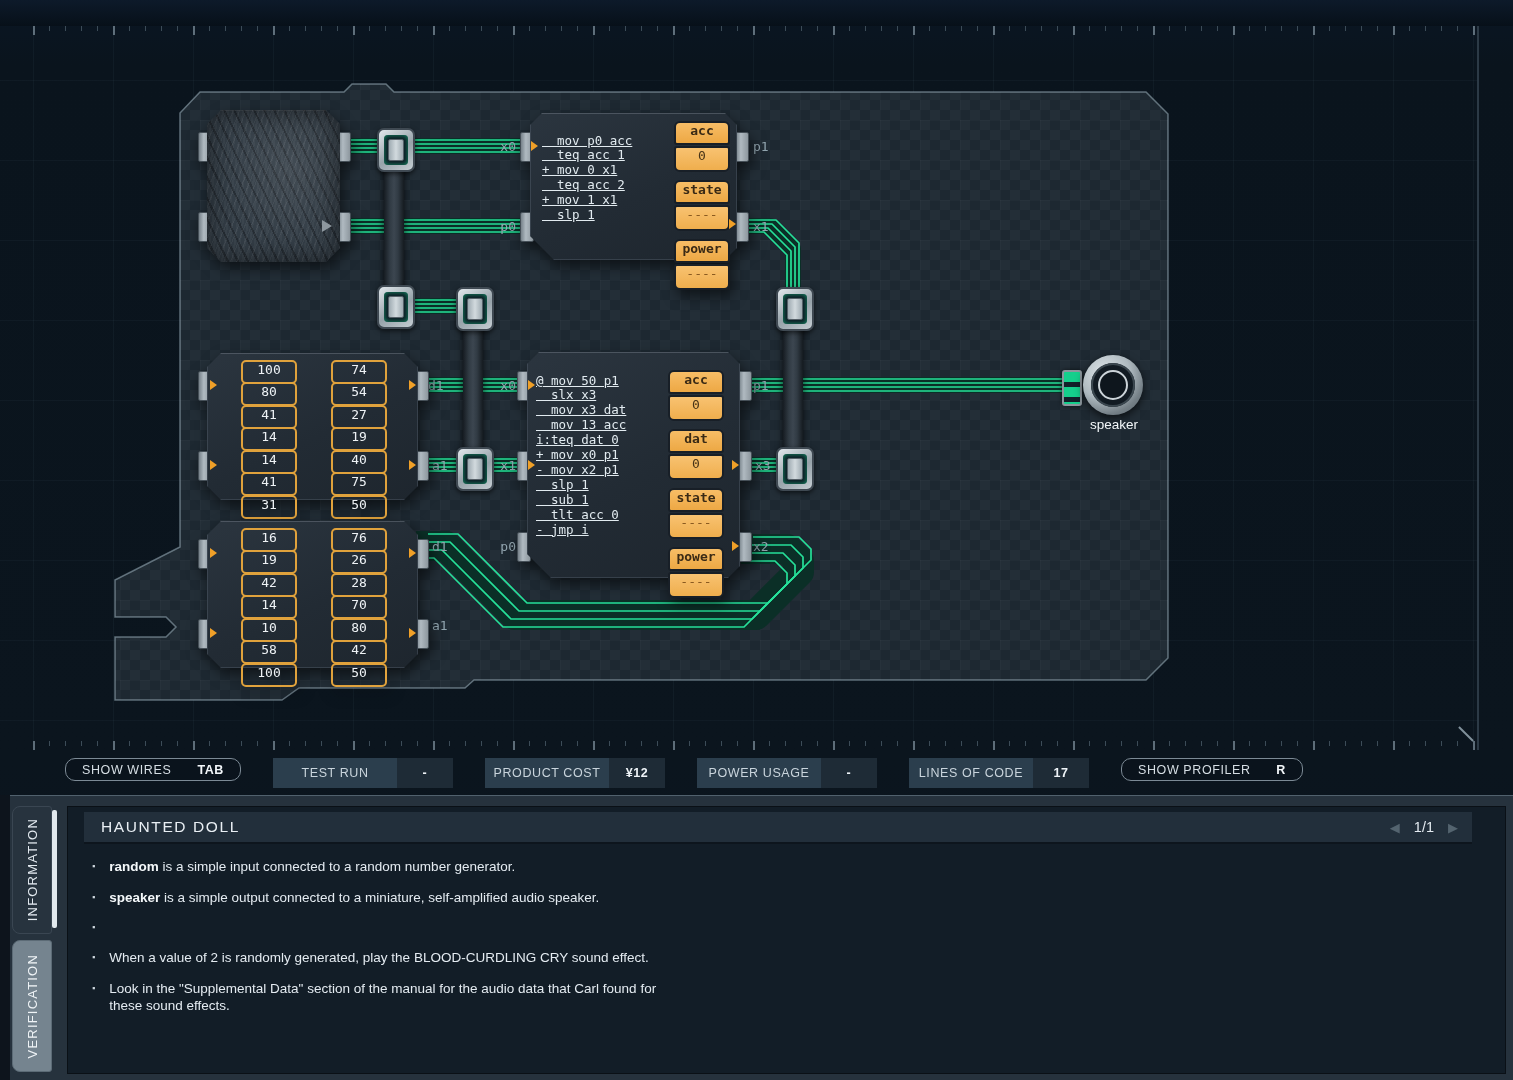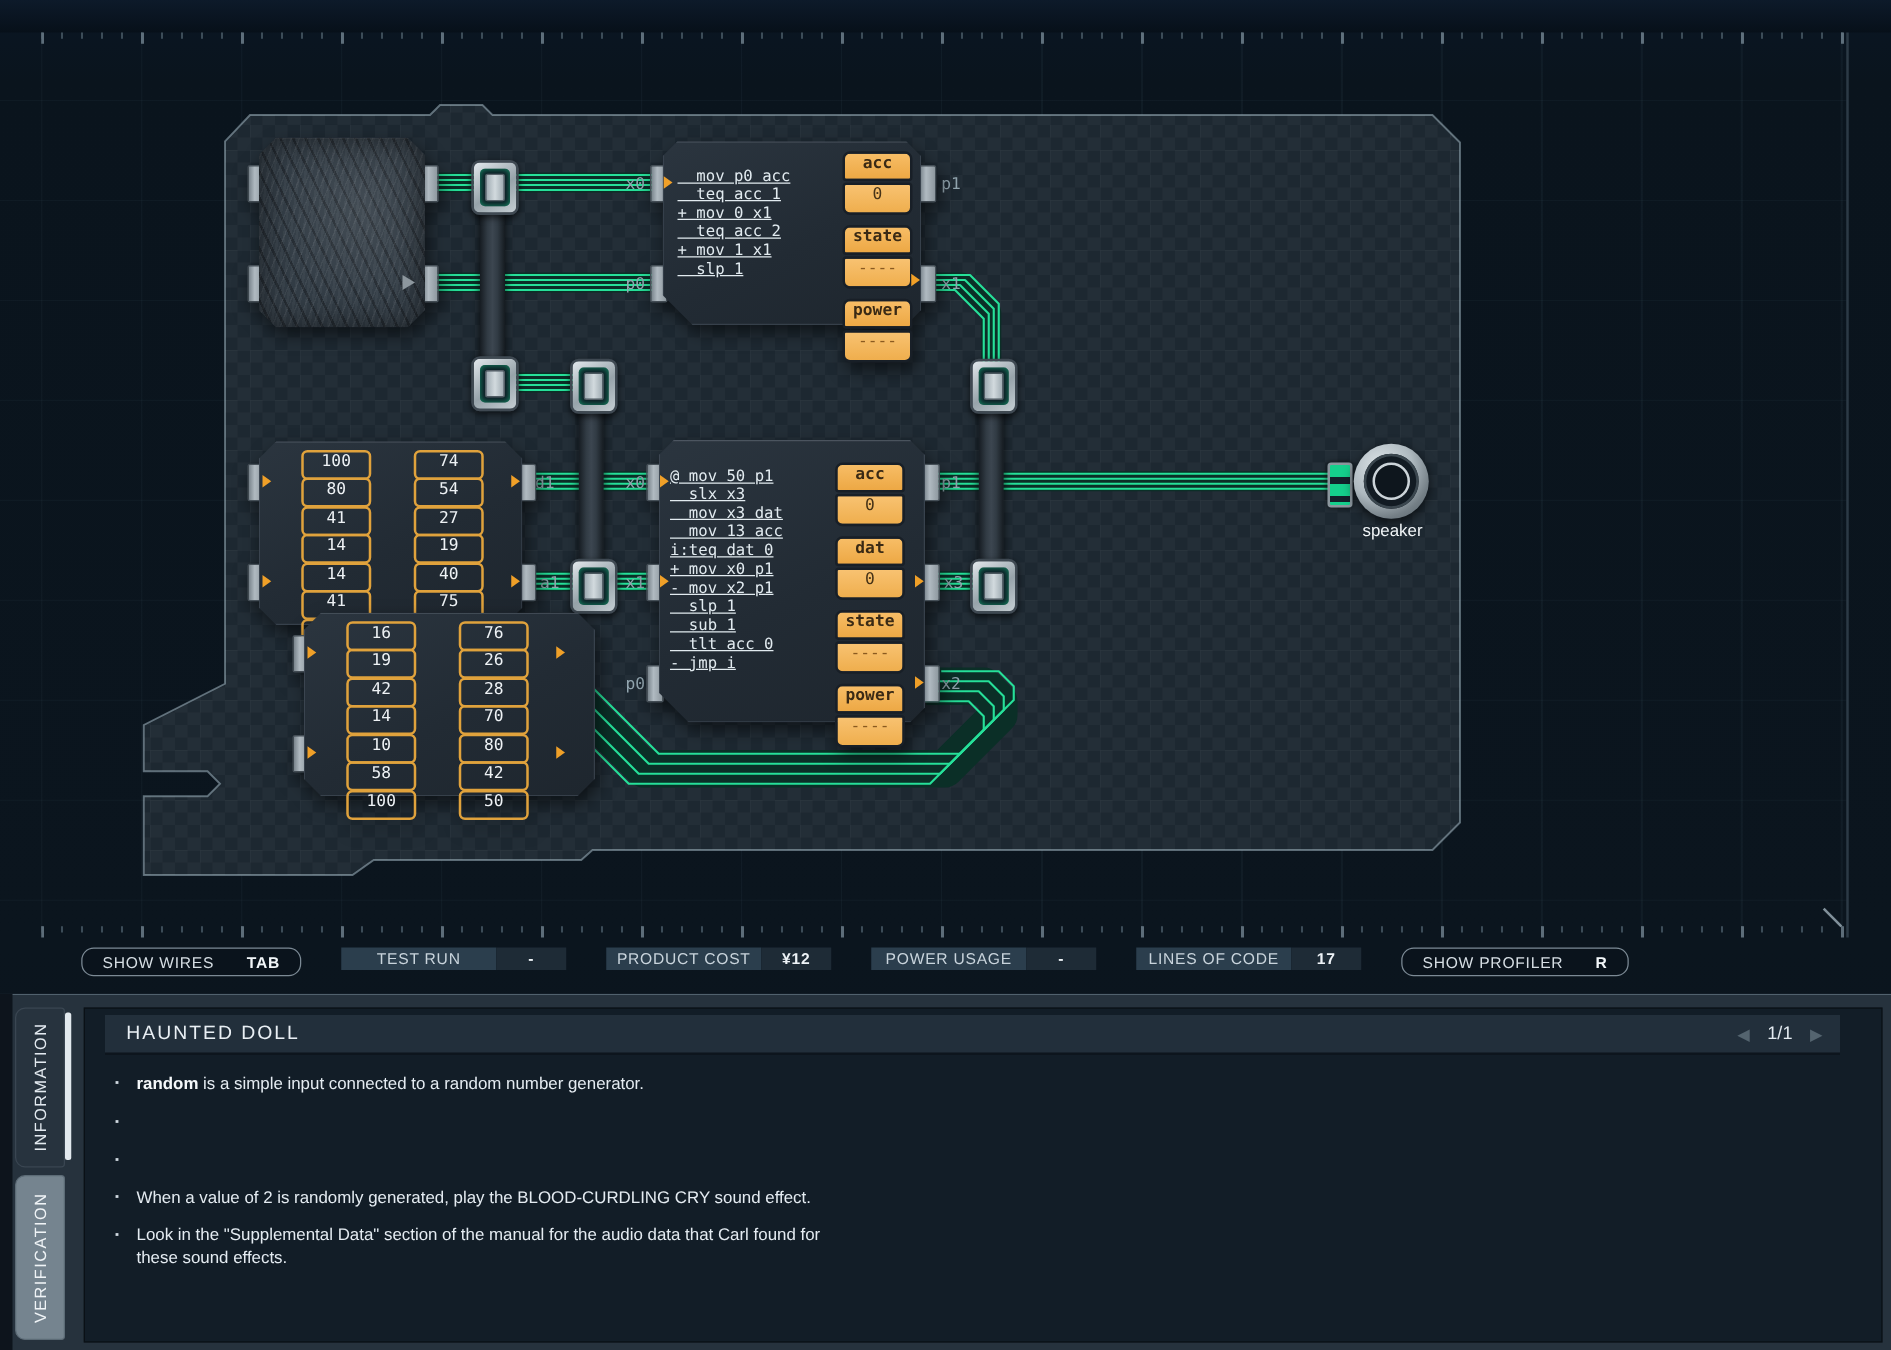--- a/index.html
+++ b/index.html
@@ -86,21 +86,21 @@
     box-shadow:inset 0 0 0 2px #3b474f;}
   .speaker::after{content:"";position:absolute;inset:15px;border-radius:50%;
     border:2.5px solid #ccd4d9;background:#0e161d;}
   .spk-label{position:absolute;left:1069px;top:417px;width:90px;text-align:center;
     color:#f2f6f8;font:13.5px "Liberation Sans",sans-serif;}
   
   .btn-outline{position:absolute;top:758px;height:23px;border:1.5px solid #7c8a95;border-radius:10px;
     display:flex;align-items:center;justify-content:space-between;padding:0 16px;box-sizing:border-box;
     color:#d6dee4;font-size:12.5px;letter-spacing:.6px;background:rgba(10,18,26,.35);cursor:pointer;}
   .btn-outline .key{font-weight:bold;color:#f2f6f9;}
-  .btn-solid{position:absolute;top:758px;height:18px;display:flex;font-size:12.5px;letter-spacing:.6px;cursor:pointer;}
+  .btn-solid{position:absolute;top:758px;height:30px;display:flex;font-size:12.5px;letter-spacing:.6px;cursor:pointer;}
   .btn-solid .seg-l{flex:1;background:#2b3e4d;color:#c9d4dc;display:flex;align-items:center;justify-content:center;}
   .btn-solid .seg-r{width:56px;background:#1e2b36;color:#eef3f7;font-weight:bold;display:flex;align-items:center;justify-content:center;}
   
   .panel-frame{position:absolute;left:0;top:795px;width:1513px;height:285px;background:#26323d;
     box-shadow:inset 0 1px 0 #51616d;}
   .panel-left-dark{position:absolute;left:0;top:795px;width:10px;height:285px;background:#0d141c;}
   .panel-content{position:absolute;left:67px;top:806px;width:1439px;height:268px;background:#121d27;
     border:1px solid #0a1016;box-sizing:border-box;}
   .vtab{position:absolute;left:12px;width:38px;border-radius:8px 3px 3px 8px;display:flex;
     align-items:center;justify-content:center;cursor:pointer;}
@@ -293,21 +293,21 @@
         <div class="ram-cell">40</div>
         <div class="ram-cell">75</div>
         <div class="ram-cell">50</div>
       </div>
     <div class="omark" style="left:3px;top:27px;"></div>
     <div class="omark" style="left:3px;top:107px;"></div>
     <div class="omark" style="left:202px;top:27px;"></div>
     <div class="omark" style="left:202px;top:107px;"></div>
   </div>
 
-  <div class="chipwrap" style="left:207px;top:490px;width:233px;height:147px;margin-left:36px;">
+  <div class="chipwrap" style="left:207px;top:521px;width:211px;height:147px;">
     <div class="pin" style="left:-9px;top:18px;"></div>
     <div class="pin" style="left:-9px;top:98px;"></div>
     <div class="pin" style="left:208px;top:18px;"></div>
     <div class="pin" style="left:208px;top:98px;"></div>
     <div class="chipbody sq"></div>
     <div class="ram-col" id="ram2-col0" style="left:34px;top:8px;">
         <div class="ram-cell">16</div>
         <div class="ram-cell">19</div>
         <div class="ram-cell">42</div>
         <div class="ram-cell">14</div>
@@ -422,20 +422,21 @@
       <span class="pg-arrow">▶</span>
     </span>
   </div>
   <ul id="bullet-list">
       <li class="bullet">
         <span class="bmark">▪</span>
         <p class="btext"><b>random</b> is a simple input connected to a random number generator.</p>
       </li>
       <li class="bullet">
         <span class="bmark">▪</span>
+        <p class="btext"><b>speaker</b> is a simple output connected to a miniature, self-amplified audio speaker.</p>
       </li>
       <li class="bullet">
         <span class="bmark">▪</span>
       </li>
       <li class="bullet">
         <span class="bmark">▪</span>
         <p class="btext">When a value of 2 is randomly generated, play the BLOOD-CURDLING CRY sound effect.</p>
       </li>
       <li class="bullet">
         <span class="bmark">▪</span>

